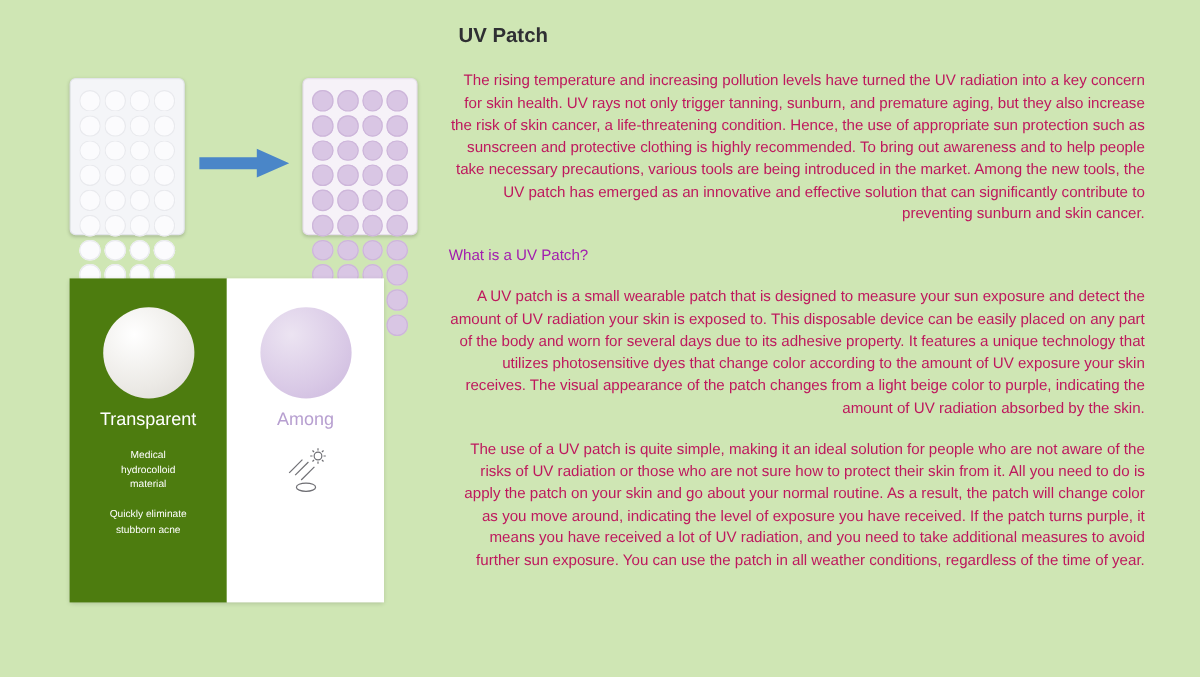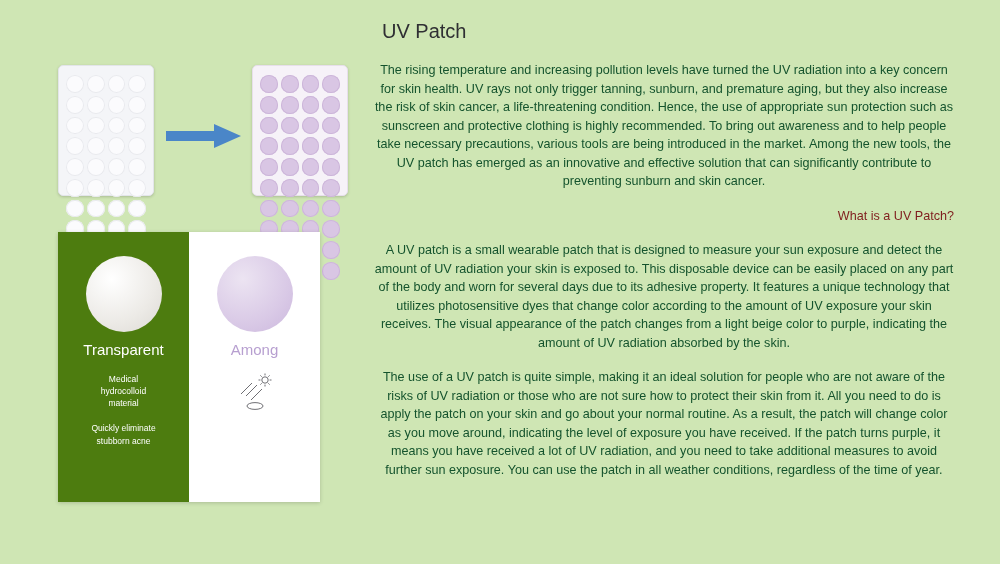--- a/index.html
+++ b/index.html
@@ -128,38 +128,37 @@
   }
 
   
   .right-col {
     position: absolute;
     left: 374px;
     top: 20px;
     width: 580px;
   }
   .doc-title {
-    font-size: 20px;
+    font-size: 17px;
     color: #2f2f33;
     margin: 0 0 18px 8px;
-    font-weight: 400;
+    font-weight: 700;
   }
   .para {
     font-size: 12.6px;
     line-height: 1.47;
-    color: #14532d;
+    color: #be185d;
     margin: 0 0 16px 0;
-    text-align: center;
+    text-align: right;
   }
   .subhead {
     font-size: 12.6px;
     line-height: 1.47;
-    color: #7f1d1d;
+    color: #a21caf;
     margin: 0 0 16px 0;
-    text-align: right;
   }
 </style>
 </head>
 <body>
 
 <div class="slide">
 
   <div class="left-col">
 
     <div class="tray-row">

